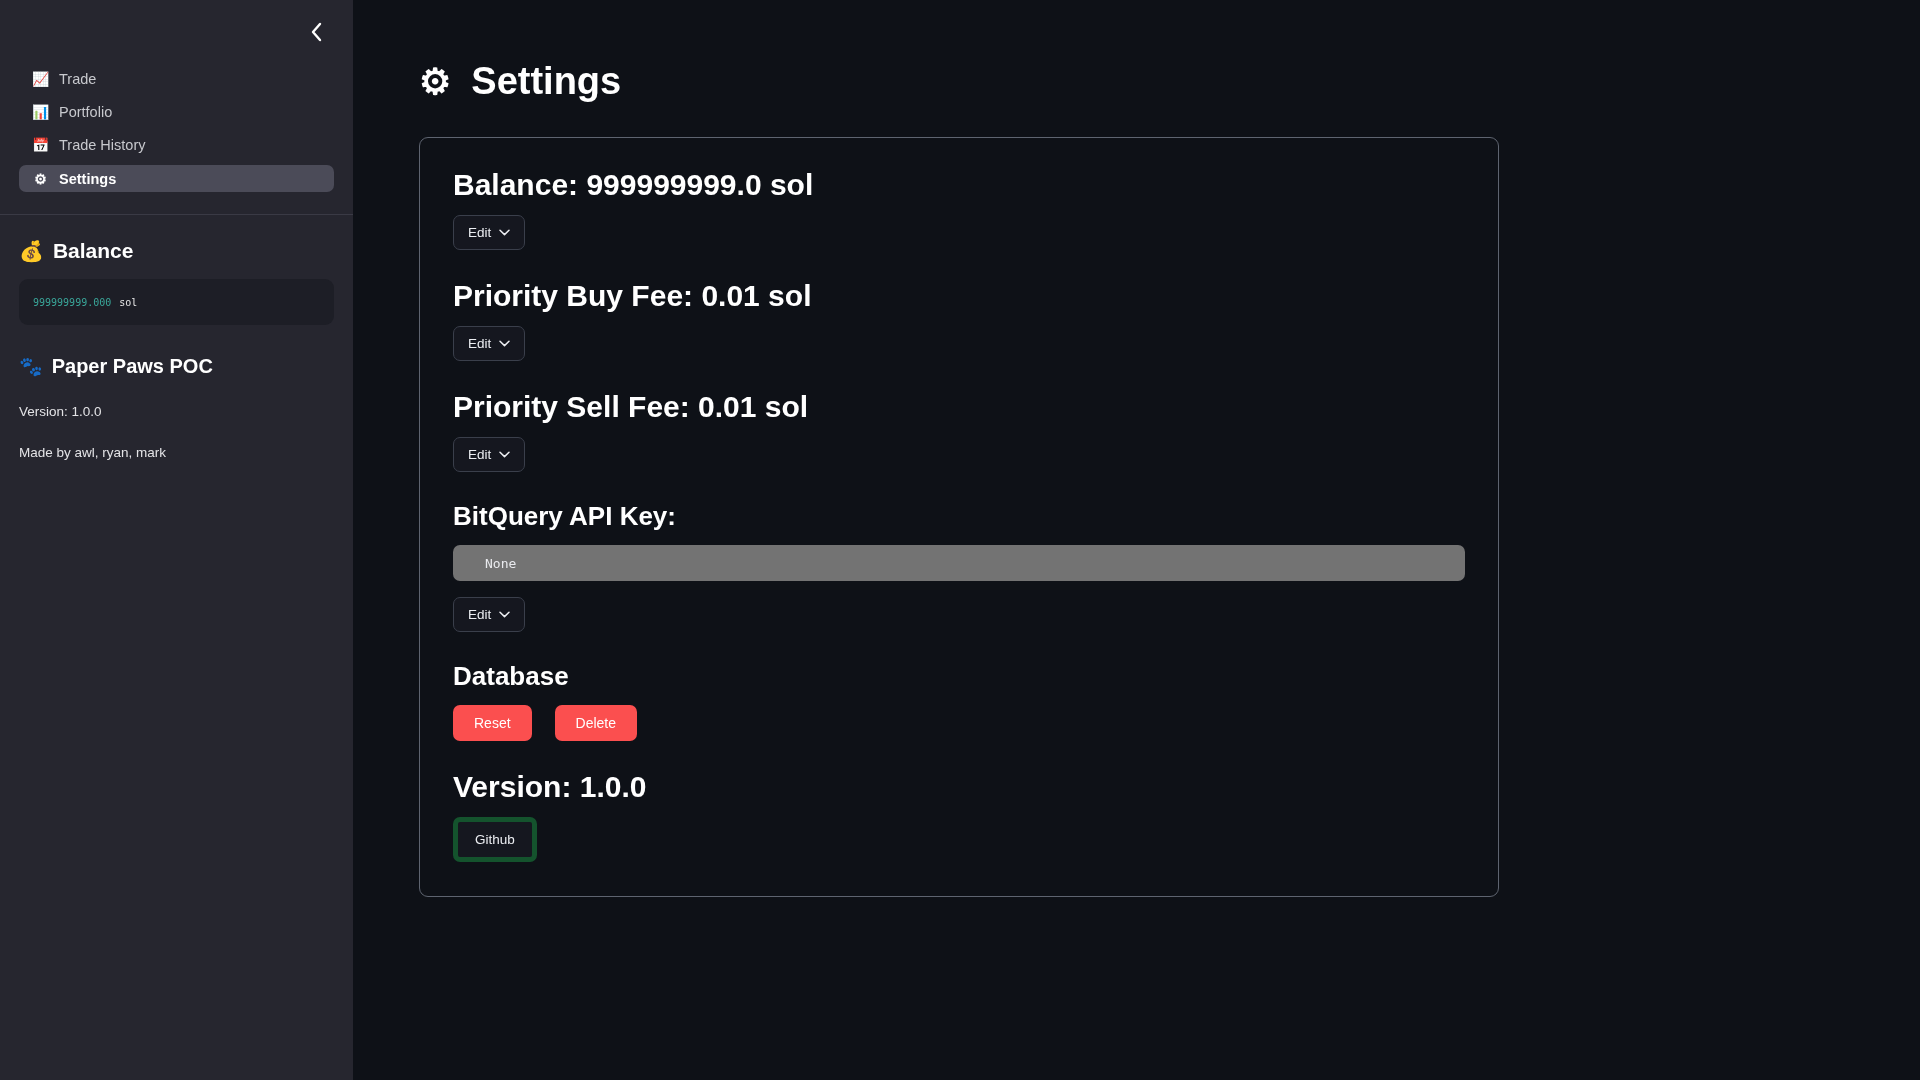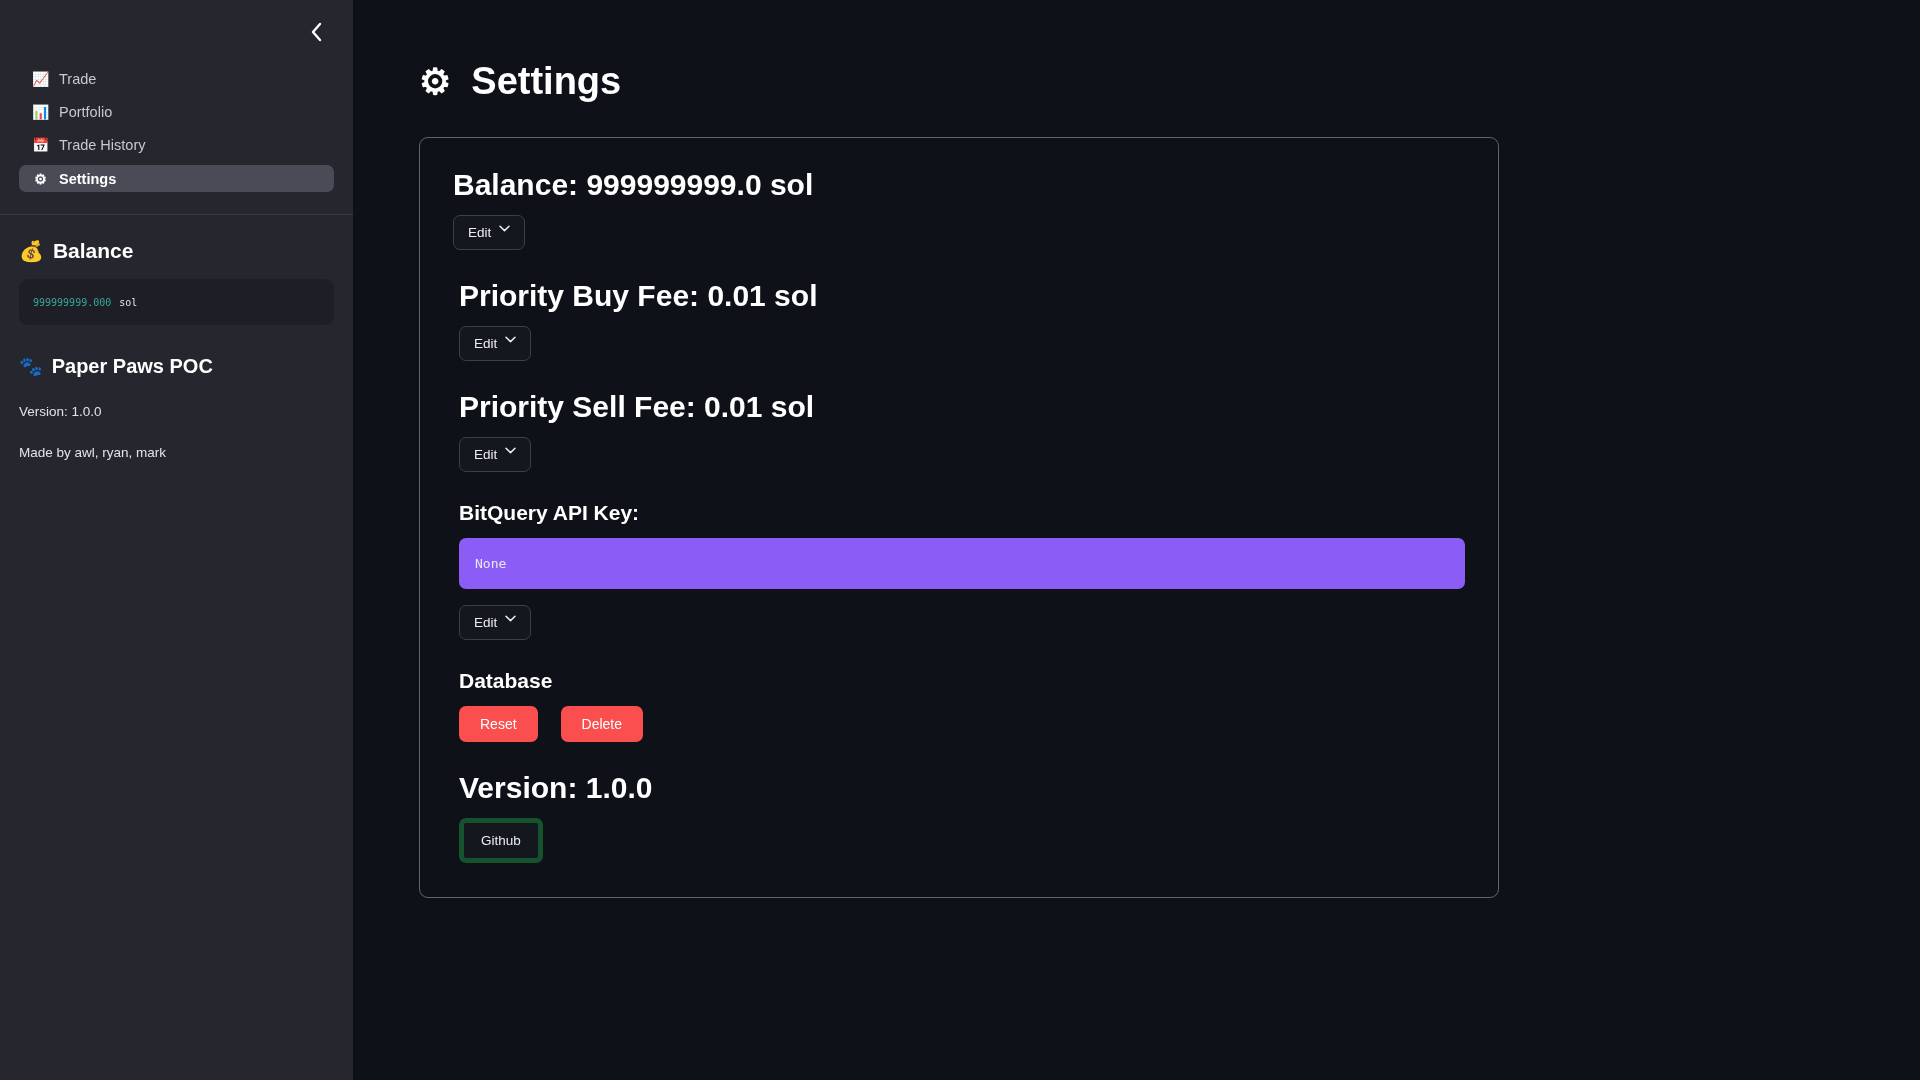--- a/index.html
+++ b/index.html
@@ -99,41 +99,41 @@
     border-radius: 9px;
     background: #0e1117;
     padding: 30px 33px 34px 33px;
     width: 1080px;
   }
   .sec-title {
     color: #ffffff;
     font-size: 30px; font-weight: bold;
     margin-bottom: 13px;
   }
-  .sec-title.sub { font-size: 21px; }
-  .sec + .sec { margin-top: 29px; margin-left: 6px; }
+  .sec-title.sub { font-size: 26px; }
+  .sec + .sec { margin-top: 29px; }
 
   .edit-btn {
-    display: inline-flex; align-items: flex-start; gap: 8px;
+    display: inline-flex; align-items: center; gap: 8px;
     background: #15171f;
     border: 1px solid #3a3f4b;
     border-radius: 7px;
     color: #eceef2;
     font-size: 13.5px;
     padding: 9px 14px;
     cursor: pointer;
   }
   .edit-btn svg { display: block; }
 
   .keyfield {
-    background: #8b5cf6;
-    border-radius: 7px;
-    height: 51px;
+    background: #737373;
+    border-radius: 7px;
+    height: 36px;
     display: flex; align-items: center;
-    padding: 0 16px;
+    padding: 0 32px;
     color: #e9eaee;
     font-family: "DejaVu Sans Mono", monospace;
     font-size: 13px;
     margin-bottom: 16px;
     margin-top: 3px;
   }
 
   .btn-row { display: flex; gap: 23px; }
   .danger-btn {
     background: #fb4f4f;

